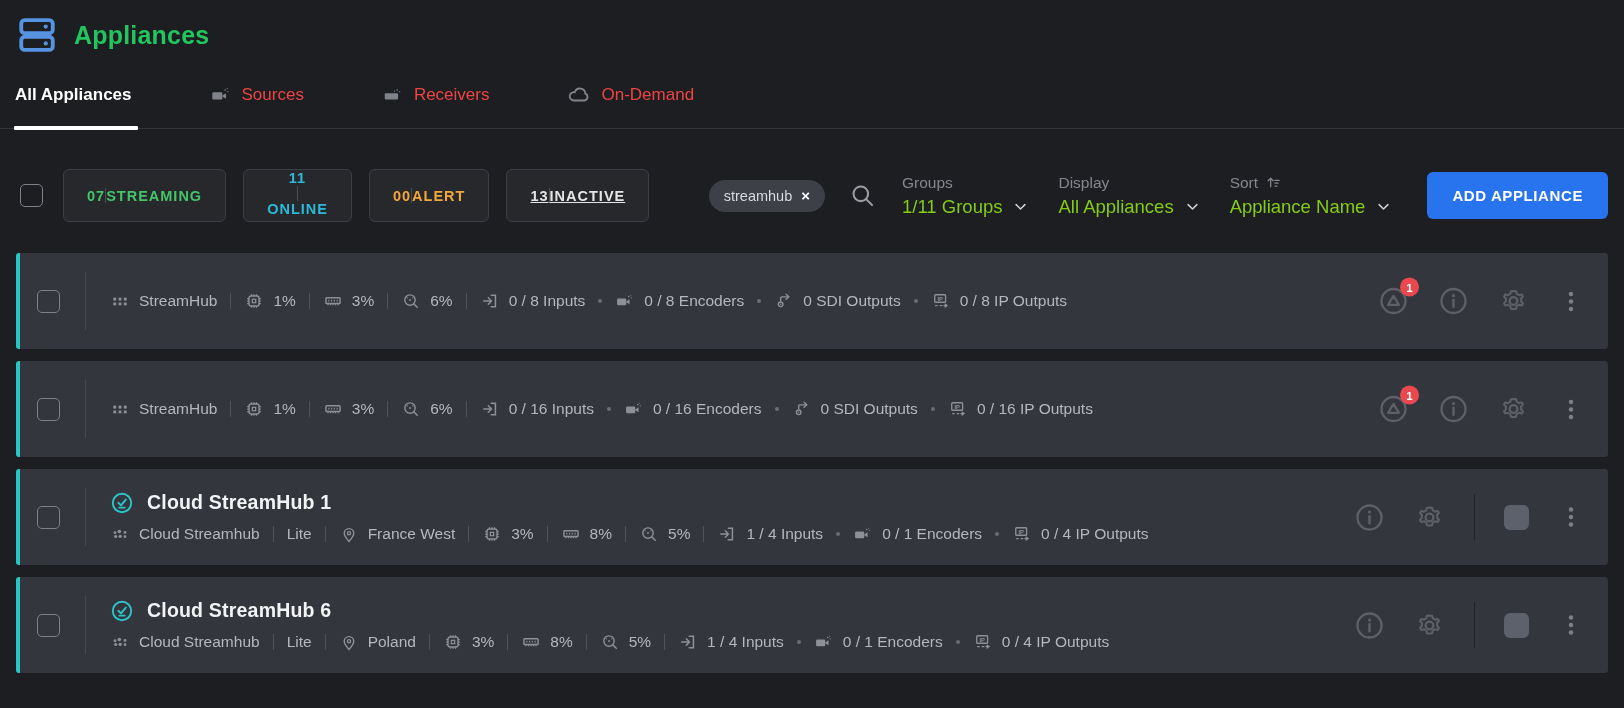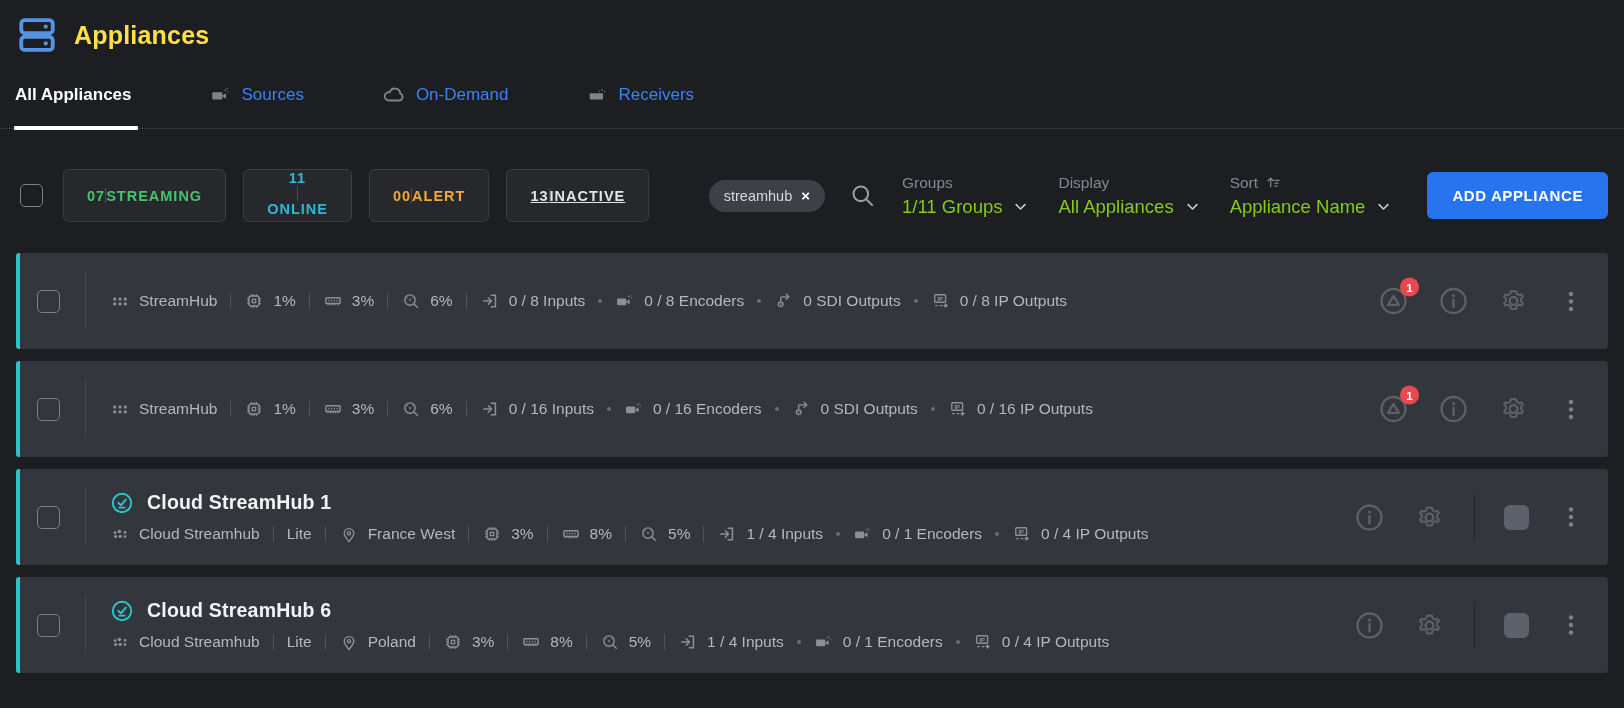--- a/index.html
+++ b/index.html
@@ -6,26 +6,26 @@
   html,body { width:1624px; height:708px; overflow:hidden; }
   body {
     background:#1d1e21;
     font-family:"Liberation Sans", sans-serif;
     color:#e8e9ec;
   }
   .ic { display:inline-block; vertical-align:middle; flex:none; }
 
   
   .app-header { display:flex; align-items:center; gap:16px; padding:14px 0 0 16px; }
-  .app-header h1 { font-size:25px; font-weight:bold; color:#fde047; letter-spacing:0.2px; }
+  .app-header h1 { font-size:25px; font-weight:bold; color:#22c55e; letter-spacing:0.2px; }
   .logo { color:#5694e2; }
 
   
   .tabs { display:flex; gap:78px; padding-left:15px; margin-top:27px; border-bottom:1px solid #32343a; }
-  .tab { position:relative; display:flex; align-items:center; gap:10px; color:#3b82f6; font-size:17px; padding-bottom:21px; cursor:pointer; }
+  .tab { position:relative; display:flex; align-items:center; gap:10px; color:#ef4444; font-size:17px; padding-bottom:21px; cursor:pointer; }
   .tab .ic { color:#80838b; }
   .tab.active { color:#ffffff; font-weight:bold; }
   .tab.active::after { content:""; position:absolute; left:-1px; right:-6px; bottom:-2px; height:4px; background:#ffffff; border-radius:1px; }
 
   
   .toolbar { display:flex; align-items:center; padding:0 16px 0 20px; margin-top:40px; }
   .checkbox { width:23px; height:23px; border:1.5px solid #7e8188; border-radius:5px; background:transparent; flex:none; cursor:pointer; }
   .chips { display:flex; gap:17px; margin-left:20px; }
   .chip { display:flex; align-items:center; height:53px; padding:0 23px; background:#26282c; border:1px solid #3b3e45; border-radius:6px; font-size:14.5px; font-weight:bold; letter-spacing:1px; cursor:pointer; }
   .chip .bar { width:1px; height:15px; background:#4a4d54; }
@@ -194,30 +194,30 @@
   <div class="tab active">
     <span>All Appliances</span>
   </div>
   <div class="tab">
     <svg class="ic" width="22" height="22">
         <use href="#i-cam"></use>
       </svg>
     <span>Sources</span>
   </div>
   <div class="tab">
+    <svg class="ic" width="22" height="22">
+        <use href="#i-recv"></use>
+      </svg>
+    <span>Receivers</span>
+  </div>
+  <div class="tab">
     <svg class="ic" width="24" height="24">
         <use href="#i-cloud"></use>
       </svg>
     <span>On-Demand</span>
-  </div>
-  <div class="tab">
-    <svg class="ic" width="22" height="22">
-        <use href="#i-recv"></use>
-      </svg>
-    <span>Receivers</span>
   </div>
 </nav>
 
 <div class="toolbar">
   <div class="checkbox"></div>
 
   <div class="chips">
     <div class="chip c-green">
       <span>07</span>
       <span class="bar"></span>

